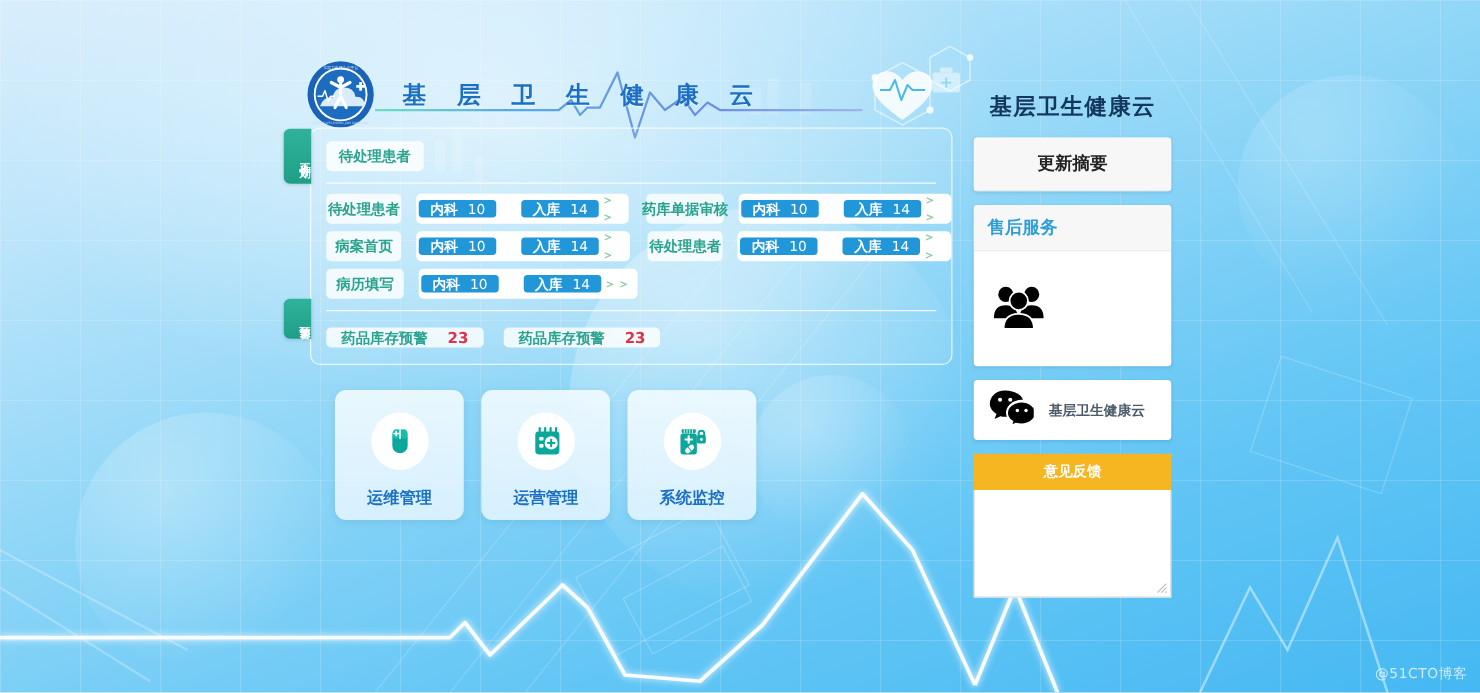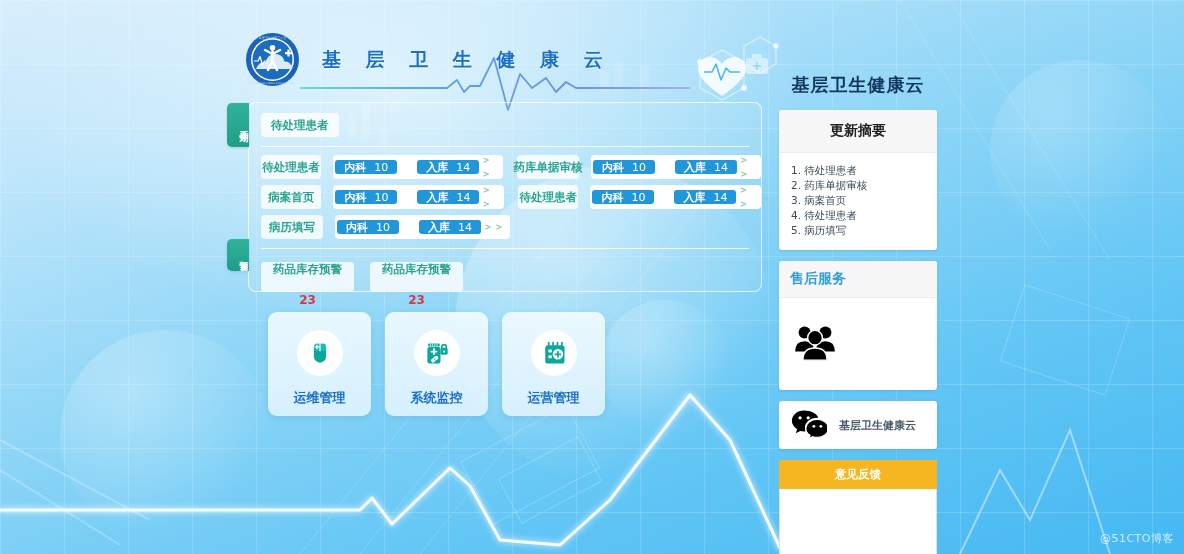--- a/index.html
+++ b/index.html
@@ -35,21 +35,21 @@
   .bub1 { left: 455px; top: 165px; width: 320px; height: 320px; }
   .bub2 { left: 60px;  top: 330px; width: 210px; height: 210px;
           background: radial-gradient(circle at 35% 30%, rgba(255,255,255,.30), rgba(255,255,255,0) 70%); }
   .bub3 { left: 600px; top: 300px; width: 130px; height: 130px;
           background: radial-gradient(circle at 35% 30%, rgba(255,255,255,.26), rgba(255,255,255,0) 70%); }
   .bub4 { left: 990px; top: 60px;  width: 180px; height: 180px;
           background: radial-gradient(circle at 35% 30%, rgba(255,255,255,.22), rgba(255,255,255,0) 70%); }
   .bg-svg { position: absolute; inset: 0; width: 1184px; height: 554px; pointer-events: none; }
 
   
-  .header { position: absolute; left: 245px; top: 32px; display: flex; align-items: center; }
+  .header { position: absolute; left: 245px; top: 48px; display: flex; align-items: center; }
   .logo-wrap { width: 55px; height: 55px; }
   .brand-title {
     margin-left: 22px;
     font-size: 19px; font-weight: bold;
     color: #1b6fc4; letter-spacing: 9px;
     font-family: "DejaVu Sans", "Liberation Sans", sans-serif;
     text-shadow: 0 1px 0 rgba(255,255,255,.6);
   }
 
   
@@ -105,25 +105,24 @@
   .tag + .tag { margin-left: 20px; }
   .tag .num { font-weight: normal; font-size: 11px; }
   .more {
     color: #8dc9a0; font-size: 10px; font-weight: bold;
     letter-spacing: 1px; margin-left: 2px; margin-right: 3px;
   }
   .col2 { margin-left: 14px; }
   .warn-row { display: flex; padding: 13px 0 0 12px; }
   .warn-chip {
     display: inline-flex; align-items: center; gap: 16px;
-    height: 30px; padding: 0 12px;
+    height: 16px; padding: 0 12px;
     background: rgba(255,255,255,.80); border-radius: 4px;
     color: #2aa48f; font-size: 11.5px; font-weight: bold;
     font-family: "DejaVu Sans", "Liberation Sans", sans-serif;
-    flex-direction: column;
   }
   .warn-chip .cnt { color: #d9364a; font-size: 12px; }
   .warn-chip + .warn-chip { margin-left: 16px; }
 
   
   .cards { position: absolute; left: 268px; top: 312px; display: flex; gap: 14px; }
   .card {
     width: 103px; height: 104px;
     background: linear-gradient(180deg, rgba(240,250,255,.92), rgba(228,245,255,.86));
     border-radius: 9px;
@@ -405,81 +404,72 @@
             <rect x="11.8" y="6.5" width="1.4" height="5"></rect>
           </g>
       </svg>
     </div>
     <div class="card-label">运维管理</div>
   </div>
 
   <div class="card">
     <div class="card-icon">
       <svg viewBox="0 0 32 32" width="28" height="28">
+        <g fill="#0aa79a">
+          <rect x="9" y="3" width="2" height="5" rx="1"></rect>
+            <rect x="14" y="3" width="2" height="5" rx="1"></rect>
+          <rect x="19" y="3" width="2" height="5" rx="1"></rect>
+            <rect x="24" y="3" width="2" height="5" rx="1"></rect>
+        </g>
+        <rect x="6" y="7" width="22" height="21" rx="3" fill="#0aa79a"></rect>
+        <g fill="#ffffff">
+          <rect x="9.5" y="12" width="4" height="3.4" rx="1"></rect>
+          <rect x="9.5" y="18.5" width="4" height="3.4" rx="1"></rect>
+          <circle cx="20.5" cy="17.5" r="6"></circle>
+        </g>
+        <g fill="#0aa79a">
+          <rect x="16.6" y="16.6" width="7.8" height="1.9" rx=".8"></rect>
+          <rect x="19.55" y="13.6" width="1.9" height="7.8" rx=".8"></rect>
+        </g>
+      </svg>
+    </div>
+    <div class="card-label">运营管理</div>
+  </div>
+
+  <div class="card">
+    <div class="card-icon">
+      <svg viewBox="0 0 32 32" width="28" height="28">
         <rect x="6" y="5" width="13" height="3.6" rx="1" fill="#0aa79a"></rect>
         <g stroke="#ffffff" stroke-width=".8">
             <path d="M8.5 5.2 v3.2 M11 5.2 v3.2 M13.5 5.2 v3.2 M16 5.2 v3.2"></path>
           </g>
         <rect x="5" y="9" width="15" height="19" rx="2.5" fill="#0aa79a"></rect>
         <g fill="#ffffff">
           <rect x="8.6" y="13.4" width="7.8" height="1.9" rx=".8"></rect>
           <rect x="11.55" y="10.4" width="1.9" height="7.8" rx=".8"></rect>
         </g>
         <g transform="rotate(-40 13 23)">
           <rect x="8.5" y="21" width="9.5" height="4.6" rx="2.3" fill="#ffffff"></rect>
           <path d="M13.25 21 v4.6" stroke="#0aa79a" stroke-width=".9"></path>
         </g>
         <path d="M21.5 9 a2.6 2.6 0 0 1 5.2 0 v2 h-5.2 z" fill="none" stroke="#0aa79a" stroke-width="1.8"></path>
         <rect x="20" y="10.6" width="8.2" height="7.4" rx="1.6" fill="#0aa79a"></rect>
         <circle cx="24.1" cy="14.3" r="1.3" fill="#ffffff"></circle>
       </svg>
     </div>
     <div class="card-label">系统监控</div>
   </div>
-
-  <div class="card">
-    <div class="card-icon">
-      <svg viewBox="0 0 32 32" width="28" height="28">
-        <g fill="#0aa79a">
-          <rect x="9" y="3" width="2" height="5" rx="1"></rect>
-            <rect x="14" y="3" width="2" height="5" rx="1"></rect>
-          <rect x="19" y="3" width="2" height="5" rx="1"></rect>
-            <rect x="24" y="3" width="2" height="5" rx="1"></rect>
-        </g>
-        <rect x="6" y="7" width="22" height="21" rx="3" fill="#0aa79a"></rect>
-        <g fill="#ffffff">
-          <rect x="9.5" y="12" width="4" height="3.4" rx="1"></rect>
-          <rect x="9.5" y="18.5" width="4" height="3.4" rx="1"></rect>
-          <circle cx="20.5" cy="17.5" r="6"></circle>
-        </g>
-        <g fill="#0aa79a">
-          <rect x="16.6" y="16.6" width="7.8" height="1.9" rx=".8"></rect>
-          <rect x="19.55" y="13.6" width="1.9" height="7.8" rx=".8"></rect>
-        </g>
-      </svg>
-    </div>
-    <div class="card-label">运营管理</div>
-  </div>
 </div>
 
 <div class="right-col">
 
   <div class="right-title">基层卫生健康云</div>
 
   <div class="panel">
     <div class="panel-head head-center">更新摘要</div>
-    <div class="panel-body">
-      <ul class="upd-list">
-        <li>1. 待处理患者</li>
-        <li>2. 药库单据审核</li>
-        <li>3. 病案首页</li>
-        <li>4. 待处理患者</li>
-        <li>5. 病历填写</li>
-      </ul>
-    </div>
   </div>
 
   <div class="panel">
     <div class="panel-head head-blue">售后服务</div>
     <div class="svc-body">
       <span>
         <svg viewBox="0 0 48 44" width="42" height="38">
           <circle cx="12" cy="11" r="7" fill="#000"></circle>
           <path d="M1 33 q0 -12 11 -12 q11 0 11 12 z" fill="#000"></path>
           <circle cx="36" cy="11" r="7" fill="#000"></circle>

